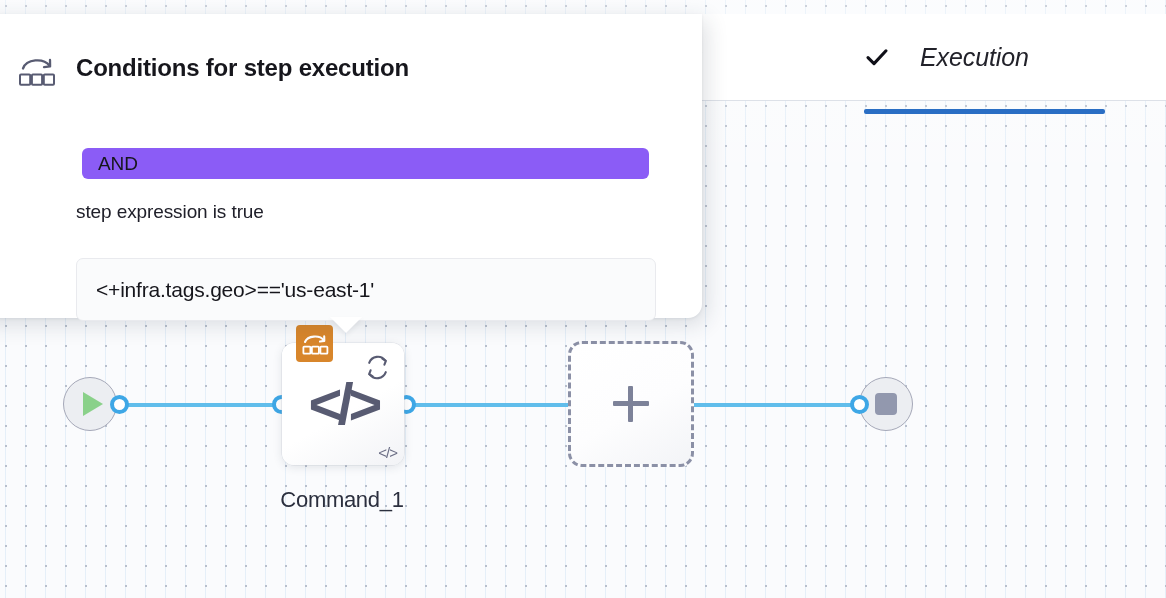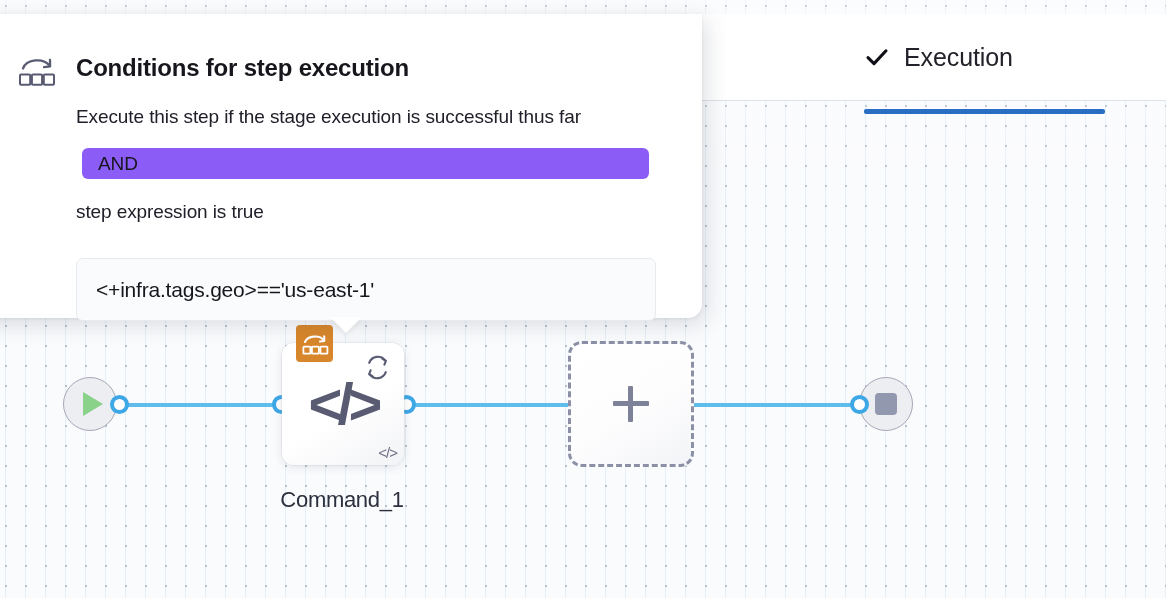--- a/index.html
+++ b/index.html
@@ -59,27 +59,28 @@
     left: 0;
     top: 0;
     height: 86px;
     display: flex;
     align-items: center;
   }
   .tab {
     position: absolute;
     display: flex;
     align-items: center;
-    gap: 14px;
+    gap: 30px;
     height: 86px;
     font-size: 25px;
     color: #22222a;
     letter-spacing: -0.1px;
     cursor: pointer;
     user-select: none;
+    font-style: italic;
   }
   .tab-environment { left: 610px; }
   .tab-execution   { left: 864px; }
   .tab-underline {
     position: absolute;
     left: 864px;
     top: 95px;
     width: 241px;
     height: 5px;
     border-radius: 2px;
@@ -434,21 +435,20 @@
         <path d="M7 18.5 C10.4 8.8, 27.5 7.5, 33.6 15.8" fill="none" stroke="#585b72" stroke-width="2.3" stroke-linecap="round"></path>
         <path d="M34.1 16.4 L34 10 M34.1 16.4 L28 17.2" fill="none" stroke="#585b72" stroke-width="2.3" stroke-linecap="round" stroke-linejoin="round"></path>
         <rect x="4" y="24.5" width="10.2" height="10.2" rx="1" fill="none" stroke="#585b72" stroke-width="2"></rect>
         <rect x="15.9" y="24.5" width="10.2" height="10.2" rx="1" fill="none" stroke="#585b72" stroke-width="2"></rect>
         <rect x="27.8" y="24.5" width="10.2" height="10.2" rx="1" fill="none" stroke="#585b72" stroke-width="2"></rect>
       </svg>
     </span>
 
     <div class="popover-title">Conditions for step execution</div>
 
-    <div class="popover-line1">Execute this step if the stage execution is successful thus far</div>
 
     <div class="op-field">AND</div>
 
     <div class="popover-line2">step expression is true</div>
 
     <div class="expr-field">&lt;+infra.tags.geo&gt;=='us-east-1'</div>
 
   </div>
   <div class="popover-pointer"></div>
 

